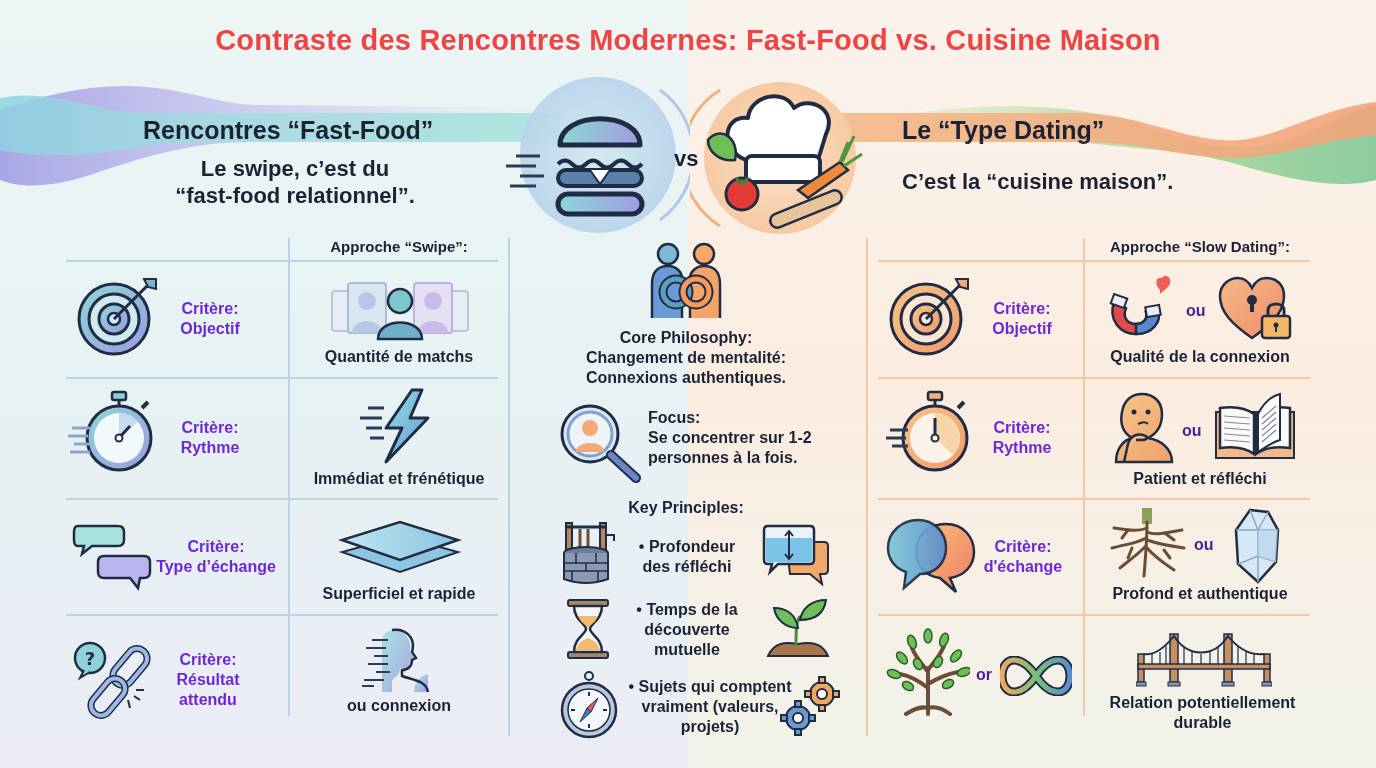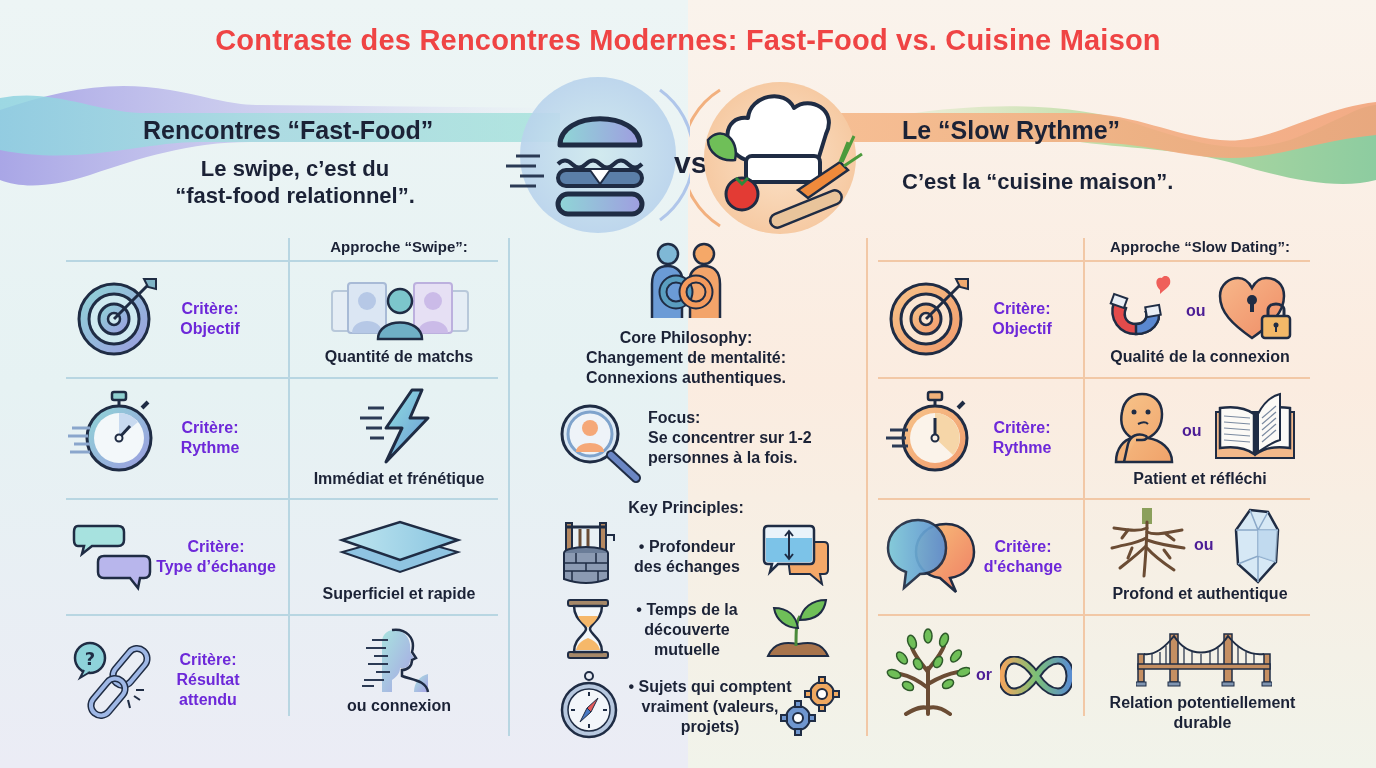--- a/index.html
+++ b/index.html
@@ -33,21 +33,21 @@
   .grid-line-v { position: absolute; width: 1.5px; }
   .left-line { background: #b8d6e2; }
   .right-line { background: #f2c8a6; }
 
   .col-header { position: absolute; font-size: 15px; font-weight: bold; color: #1b2236; text-align: center; }
   .crit { position: absolute; font-size: 16px; font-weight: bold; line-height: 20px; color: #6d28d9; text-align: center; }
   .cell-label { position: absolute; font-size: 16px; font-weight: bold; line-height: 20px; color: #1b2236; text-align: center; }
   .ou { position: absolute; font-size: 16px; font-weight: bold; color: #4c1d95; }
   .icon { position: absolute; }
   .center-text { position: absolute; font-size: 16px; font-weight: bold; line-height: 20px; color: #1b2236; text-align: center; }
-  .vs { position: absolute; font-size: 30px; font-weight: bold; color: #1b2236; }
+  .vs { position: absolute; font-size: 22px; font-weight: bold; color: #1b2236; }
 </style>
 </head>
 <body>
 
 <div class="bg-left"></div>
 <div class="bg-right"></div>
 
 <div class="title">Contraste des Rencontres Modernes: Fast-Food vs. Cuisine Maison</div>
 
 <svg class="wave" style="left:0;top:80px" width="560" height="110" viewBox="0 0 560 110">
@@ -82,21 +82,21 @@
   <path d="M80,35 C180,20 260,25 320,45 C380,65 420,75 470,60 C510,45 540,25 556,25 L556,100 C520,110 470,100 420,85 C360,68 320,70 260,62 L80,62 Z" fill="url(#rw2)"></path>
   <path d="M0,33 L260,33 C320,35 350,55 400,60 C450,65 490,30 556,22 L556,55 C500,60 460,78 410,78 C360,78 330,62 260,62 L0,62 Z" fill="url(#rw1)" opacity="0.9"></path>
 </svg>
 
 <div class="banner-text banner-title" style="left:143px;top:116px">Rencontres “Fast-Food”</div>
 <div class="banner-text banner-sub" style="left:150px;top:155px;width:290px">
   <div>Le swipe, c’est du</div>
   <div>“fast-food relationnel”.</div>
 </div>
 
-<div class="banner-text banner-title" style="left:902px;top:116px">Le “Slow Rythme”</div>
+<div class="banner-text banner-title" style="left:902px;top:116px">Le “Type Dating”</div>
 <div class="banner-text banner-sub" style="left:902px;top:168px;text-align:left">C’est la “cuisine maison”.</div>
 
 <svg class="icon" style="left:500px;top:70px" width="190" height="170" viewBox="0 0 190 170">
   <defs>
     <radialGradient id="bgc" cx="0.5" cy="0.5" r="0.5">
         <stop offset="0" stop-color="#cfe9ee"></stop>
         <stop offset="1" stop-color="#b9d3ec"></stop>
       </radialGradient>
     <linearGradient id="bun" x1="0" x2="1">
         <stop offset="0" stop-color="#8fd6d6"></stop>
@@ -313,21 +313,21 @@
   <rect x="38" y="2" width="6" height="30" fill="#b58860" stroke="#1f2c44" stroke-width="2"></rect>
   <line x1="4" y1="6" x2="44" y2="6" stroke="#1f2c44" stroke-width="3"></line>
   <path d="M18,8 L18,26 M26,8 L26,26" stroke="#6b4c34" stroke-width="3"></path>
   <path d="M44,14 L52,14 L52,20" stroke="#1f2c44" stroke-width="2" fill="none"></path>
   <ellipse cx="24" cy="32" rx="22" ry="6" fill="#6b7d98" stroke="#1f2c44" stroke-width="2"></ellipse>
   <path d="M2,32 L2,58 Q24,66 46,58 L46,32" fill="#8b9ab2" stroke="#1f2c44" stroke-width="2"></path>
   <path d="M2,42 L46,42 M2,50 L46,50 M14,32 L14,42 M34,32 L34,42 M24,42 L24,50 M10,50 L10,60 M36,50 L36,60" stroke="#1f2c44" stroke-width="1.5"></path>
 </svg>
 <div class="center-text" style="left:622px;top:537px;width:130px">
   <div>• Profondeur</div>
-  <div>des échanges</div>
+  <div>des réfléchi</div>
 </div>
 <svg class="icon" style="left:762px;top:524px" width="68" height="62" viewBox="0 0 68 62">
   <path d="M24,18 L62,18 Q66,18 66,22 L66,46 Q66,50 62,50 L58,50 L60,60 L48,50 L28,50 Z" fill="#f4a868" stroke="#1f2c44" stroke-width="2"></path>
   <path d="M6,2 L48,2 Q52,2 52,6 L52,36 Q52,40 48,40 L16,40 L8,48 L10,40 L6,40 Q2,40 2,36 L2,6 Q2,2 6,2 Z" fill="#eaf3fa" stroke="#1f2c44" stroke-width="2.5"></path>
   <path d="M4,14 L50,14 L50,36 Q50,38 48,38 L6,38 Q4,38 4,36 Z" fill="#7cc3e8"></path>
   <line x1="27" y1="8" x2="27" y2="34" stroke="#1f2c44" stroke-width="2"></line>
   <path d="M23,12 L27,7 L31,12 M23,30 L27,35 L31,30" stroke="#1f2c44" stroke-width="2" fill="none"></path>
 </svg>
 
 <svg class="icon" style="left:566px;top:598px" width="44" height="62" viewBox="0 0 44 62">

